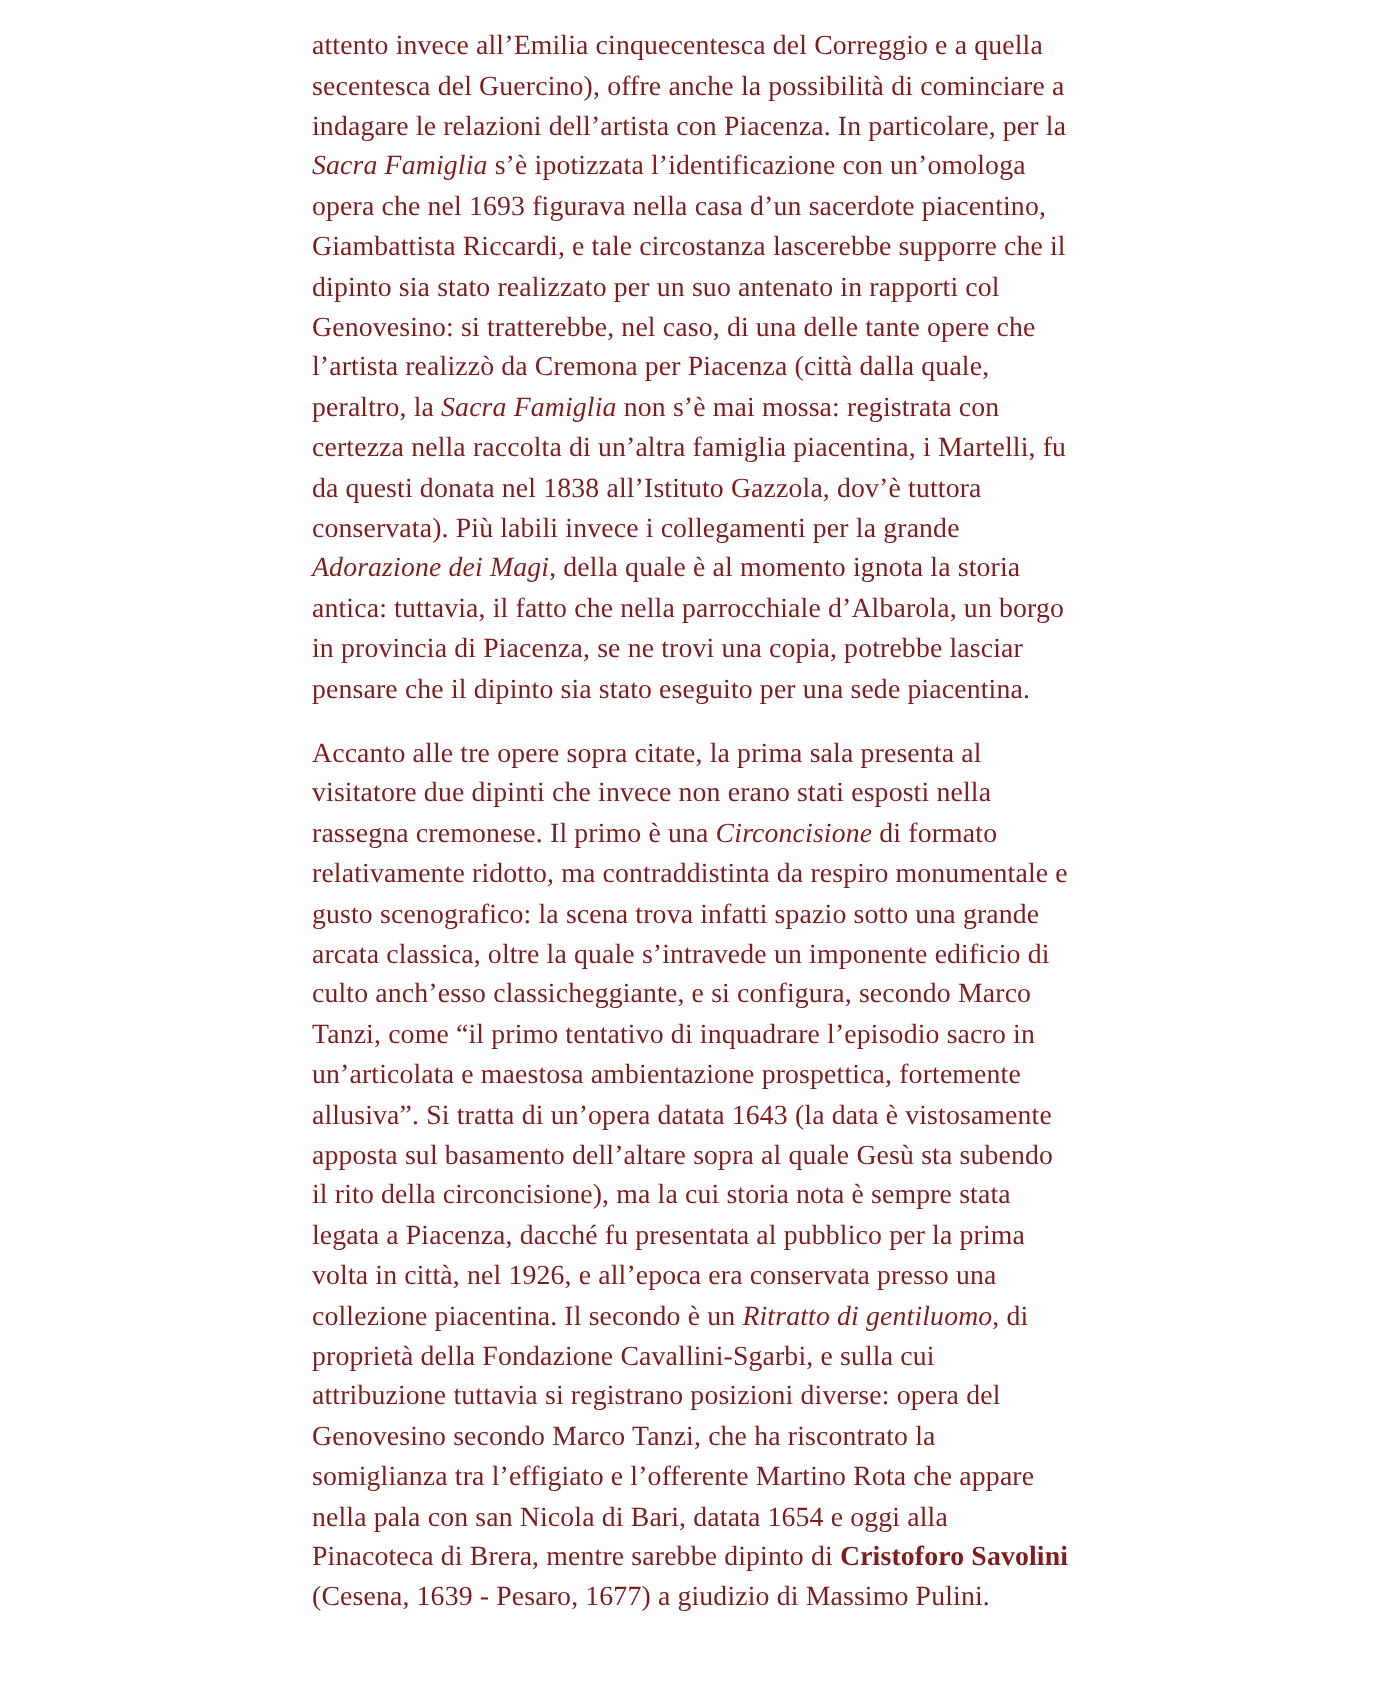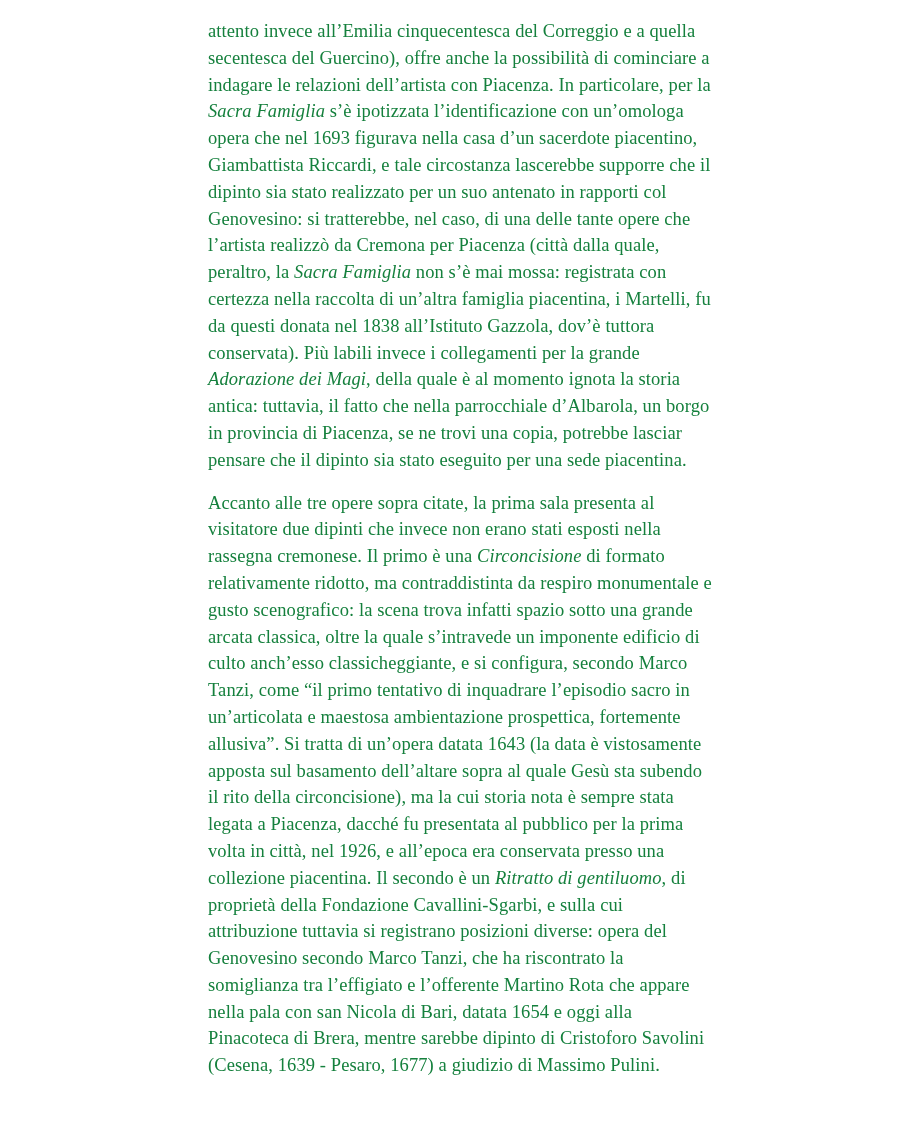--- a/index.html
+++ b/index.html
@@ -11,35 +11,35 @@
     height: 1125px;
     background: #ffffff;
     font-family: "Liberation Serif", "DejaVu Serif", serif;
     overflow: hidden;
   }
   .article {
     box-sizing: border-box;
     width: 505px;
     margin: 0 auto 0 208px;
     padding-top: 18px;
-    color: #15803d;
+    color: #7f1d1d;
   }
   .article p {
     margin: 0 0 16px 0;
     font-size: 18.5px;
     line-height: 26.8px;
     text-align: left;
     letter-spacing: 0.1px;
     font-feature-settings: "onum" 1;
   }
   .article p i {
     font-style: italic;
   }
   .article p b {
-    font-weight: normal;
+    font-weight: bold;
   }
 </style>
 </head>
 <body>
 
 <main class="article">
     <p><span>attento invece all’Emilia cinquecentesca del Correggio e a quella secentesca del Guercino), offre anche la possibilità di cominciare a indagare le relazioni dell’artista con Piacenza. In particolare, per la </span><i>Sacra Famiglia</i><span> s’è ipotizzata l’identificazione con un’omologa opera che nel 1693 figurava nella casa d’un sacerdote piacentino, Giambattista Riccardi, e tale circostanza lascerebbe supporre che il dipinto sia stato realizzato per un suo antenato in rapporti col Genovesino: si tratterebbe, nel caso, di una delle tante opere che l’artista realizzò da Cremona per Piacenza (città dalla quale, peraltro, la </span><i>Sacra Famiglia</i><span> non s’è mai mossa: registrata con certezza nella raccolta di un’altra famiglia piacentina, i Martelli, fu da questi donata nel 1838 all’Istituto Gazzola, dov’è tuttora conservata). Più labili invece i collegamenti per la grande </span><i>Adorazione dei Magi</i><span>, della quale è al momento ignota la storia antica: tuttavia, il fatto che nella parrocchiale d’Albarola, un borgo in provincia di Piacenza, se ne trovi una copia, potrebbe lasciar pensare che il dipinto sia stato eseguito per una sede piacentina.</span></p>
     <p><span>Accanto alle tre opere sopra citate, la prima sala presenta al visitatore due dipinti che invece non erano stati esposti nella rassegna cremonese. Il primo è una </span><i>Circoncisione</i><span> di formato relativamente ridotto, ma contraddistinta da respiro monumentale e gusto scenografico: la scena trova infatti spazio sotto una grande arcata classica, oltre la quale s’intravede un imponente edificio di culto anch’esso classicheggiante, e si configura, secondo Marco Tanzi, come “il primo tentativo di inquadrare l’episodio sacro in un’articolata e maestosa ambientazione prospettica, fortemente allusiva”. Si tratta di un’opera datata 1643 (la data è vistosamente apposta sul basamento dell’altare sopra al quale Gesù sta subendo il rito della circoncisione), ma la cui storia nota è sempre stata legata a Piacenza, dacché fu presentata al pubblico per la prima volta in città, nel 1926, e all’epoca era conservata presso una collezione piacentina. Il secondo è un </span><i>Ritratto di gentiluomo</i><span>, di proprietà della Fondazione Cavallini-Sgarbi, e sulla cui attribuzione tuttavia si registrano posizioni diverse: opera del Genovesino secondo Marco Tanzi, che ha riscontrato la somiglianza tra l’effigiato e l’offerente Martino Rota che appare nella pala con san Nicola di Bari, datata 1654 e oggi alla Pinacoteca di Brera, mentre sarebbe dipinto di </span><b>Cristoforo Savolini</b><span> (Cesena, 1639 - Pesaro, 1677) a giudizio di Massimo Pulini.</span></p>
   </main>
 

